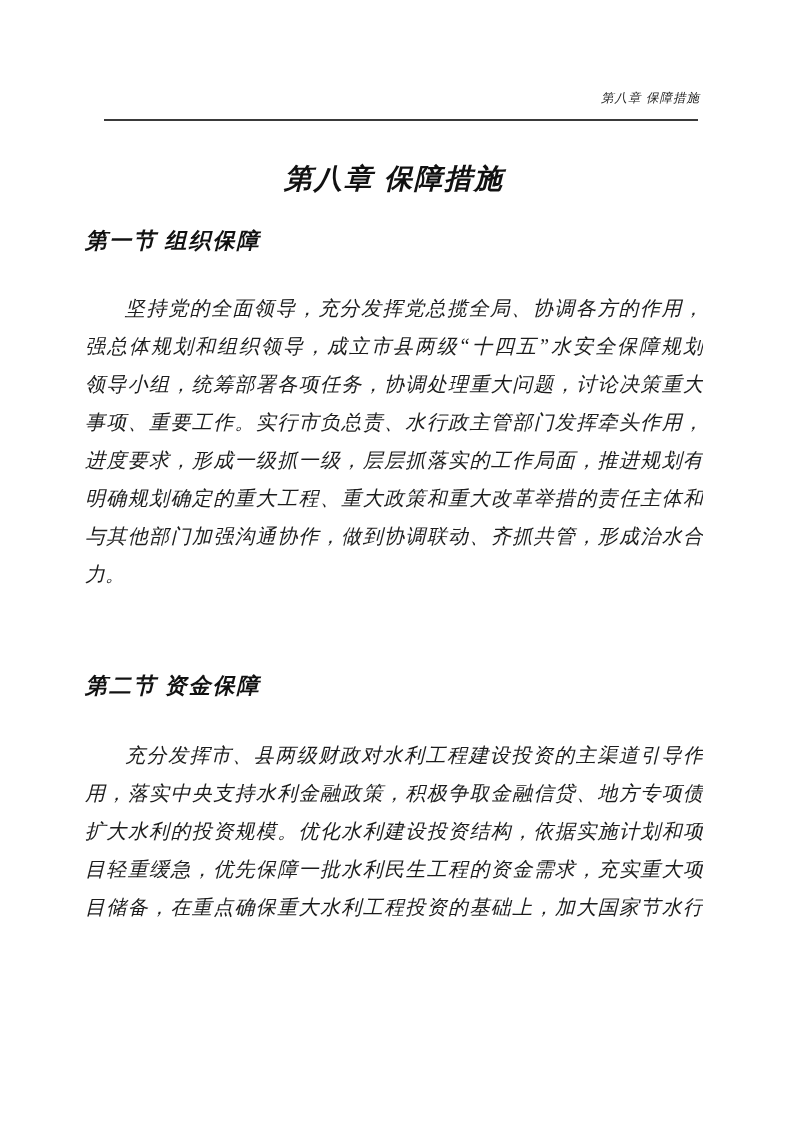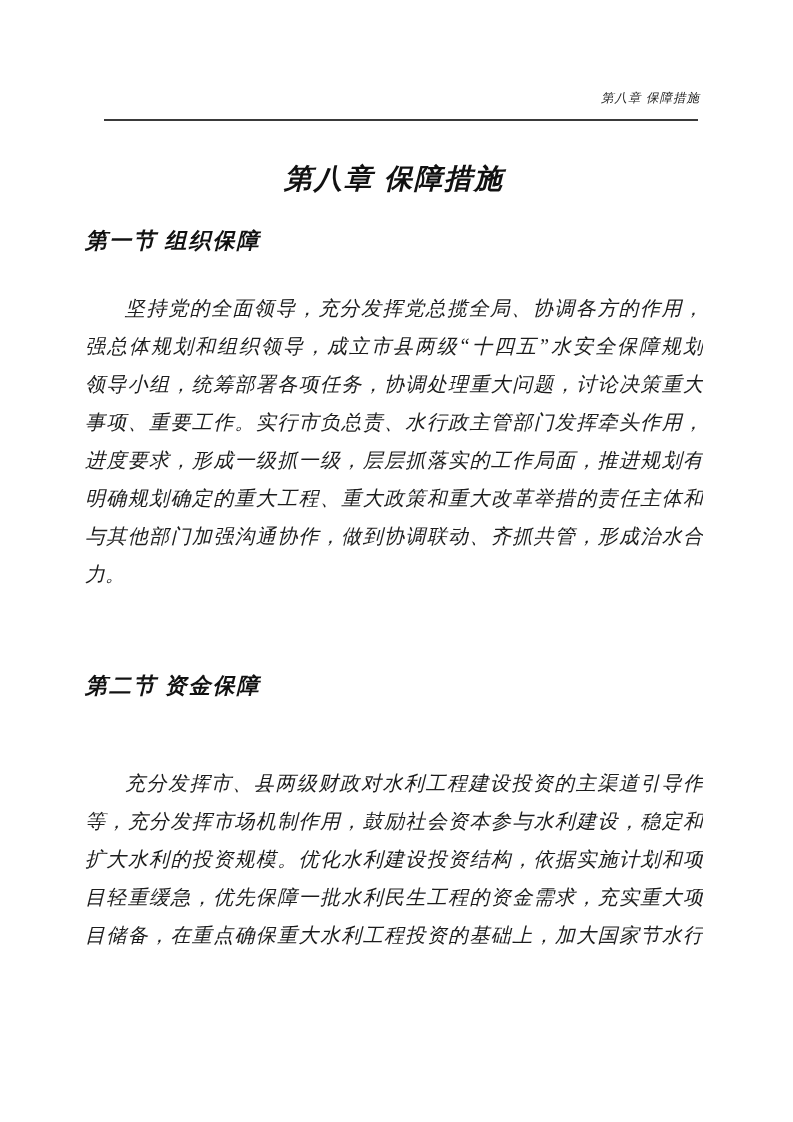--- a/index.html
+++ b/index.html
@@ -59,21 +59,21 @@
   .section-heading.s1 { top: 227px; }
   .section-heading.s2 { top: 672px; }
   .paragraph {
     position: absolute;
     left: 85px;
     width: 618px;
     font-size: 20px;
     color: #1c1c1c;
   }
   .paragraph.p1 { top: 289px; }
-  .paragraph.p2 { top: 764px; }
+  .paragraph.p2 { top: 736px; }
   .line {
     height: 38px;
     line-height: 38px;
     overflow: hidden;
     text-align: justify;
     text-align-last: justify;
     white-space: normal;
   }
   .line.indent { text-indent: 2em; }
   .line.short-last { text-align-last: left; }
@@ -110,21 +110,21 @@
     <div class="line">进度要求，形成一级抓一级，层层抓落实的工作局面，推进规划有</div>
     <div class="line">明确规划确定的重大工程、重大政策和重大改革举措的责任主体和</div>
     <div class="line">与其他部门加强沟通协作，做到协调联动、齐抓共管，形成治水合</div>
     <div class="line short-last">力。</div>
   </div>
 
   <div class="section-heading s2">第二节 资金保障</div>
 
   <div class="paragraph p2">
     <div class="line indent">充分发挥市、县两级财政对水利工程建设投资的主渠道引导作</div>
-    <div class="line">等，充分发挥市场机制作用，鼓励社会资本参与水利建设，稳定和</div>
+    <div class="line">用，落实中央支持水利金融政策，积极争取金融信贷、地方专项债</div>
     <div class="line">扩大水利的投资规模。优化水利建设投资结构，依据实施计划和项</div>
     <div class="line">目轻重缓急，优先保障一批水利民生工程的资金需求，充实重大项</div>
     <div class="line">目储备，在重点确保重大水利工程投资的基础上，加大国家节水行</div>
   </div>
 
   <div class="page-number">58</div>
 
 </div>
 
 </body></html>

